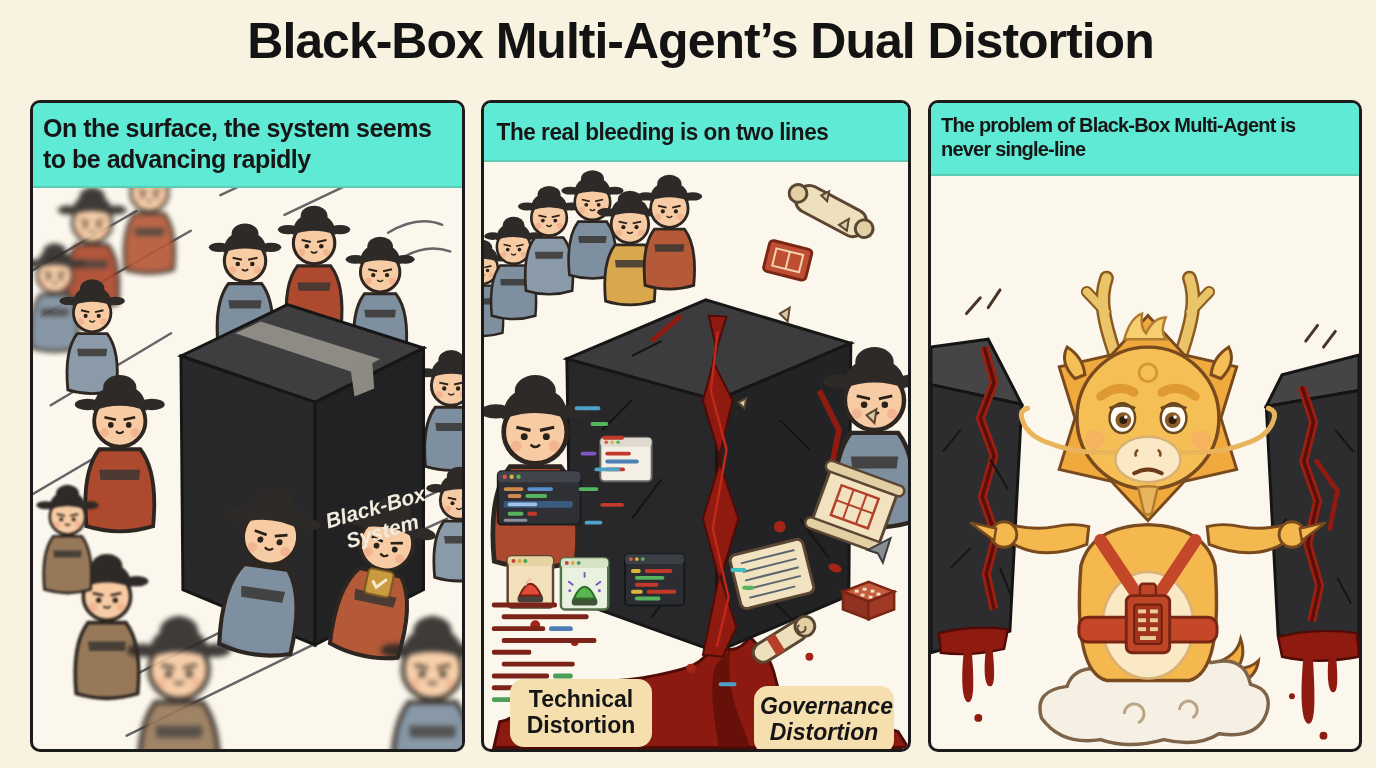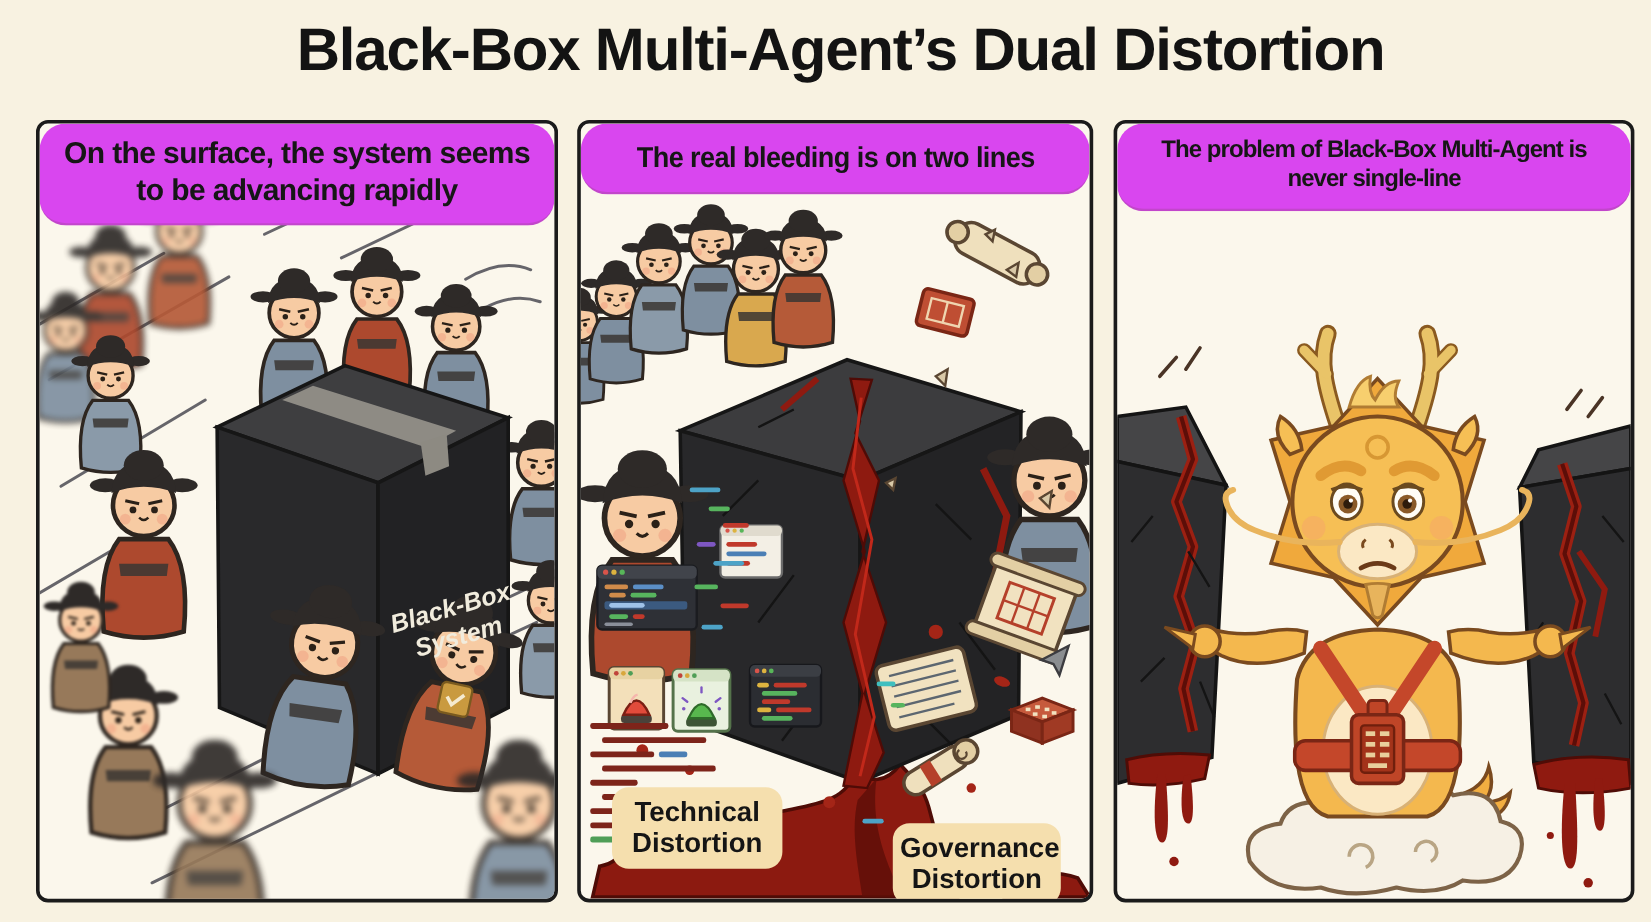--- a/index.html
+++ b/index.html
@@ -3,34 +3,34 @@
 <meta charset="utf-8">
 <style>
   html,body{margin:0;padding:0;background:#f8f2e1;}
   .stage{position:relative;width:1376px;height:768px;background:#f8f2e1;overflow:hidden;
          font-family:"Liberation Sans",sans-serif;padding-left:25px;}
   .main-title{position:absolute;top:12px;left:0;right:0;text-align:center;
               font-size:50px;font-weight:bold;color:#131313;letter-spacing:-1px;}
   .panel{position:absolute;top:100px;height:652px;background:#fbf7ec;border:3px solid #1b1b1b;
          border-radius:10px;box-sizing:border-box;overflow:hidden;}
   .panel-scene{position:absolute;left:0;top:0;width:100%;height:100%;}
-  .panel-header{position:absolute;top:0;left:0;right:0;background:#d946ef;text-align:center;
+  .panel-header{position:absolute;top:0;left:0;right:0;background:#5eead4;text-align:left;
                 font-weight:bold;color:#161616;z-index:4;padding:10px 10px 12px;
-                letter-spacing:-0.5px;line-height:1.22;border-bottom:2px solid rgba(90,70,40,.18);border-radius:22px;}
+                letter-spacing:-0.5px;line-height:1.22;border-bottom:2px solid rgba(90,70,40,.18);}
   .hdr-1{font-size:25px;}
   .hdr-2{font-size:24px;padding:14px 2px;text-decoration:underline;}
   .hdr-2 .squeeze{display:inline-block;transform:scaleX(.94);transform-origin:center;white-space:nowrap;}
   .hdr-3{font-size:20px;letter-spacing:-0.8px;}
   .box-label{position:absolute;left:280px;top:392px;width:132px;z-index:3;
              color:#f1ecdd;font-style:italic;font-weight:bold;font-size:21px;
              text-align:center;line-height:1.18;transform:rotate(-16deg);}
   .badge{position:absolute;background:#f5dfae;border-radius:14px;font-weight:bold;font-size:23px;
          line-height:1.12;text-align:center;color:#151515;padding:8px 6px;z-index:5;box-sizing:border-box;}
-  .badge-technical{left:26px;top:553px;width:142px;}
-  .badge-governance{left:260px;top:583px;width:140px;}
+  .badge-technical{left:26px;top:576px;width:142px;}
+  .badge-governance{left:270px;top:583px;width:140px;font-style:italic;}
   .blurred{filter:blur(2.6px);opacity:.92;}
   .blur-light{filter:blur(1.3px);}
 </style>
 </head>
 <body>
 
 <div class="stage">
 
   <div class="main-title">Black-Box Multi-Agent’s Dual Distortion</div>
 

